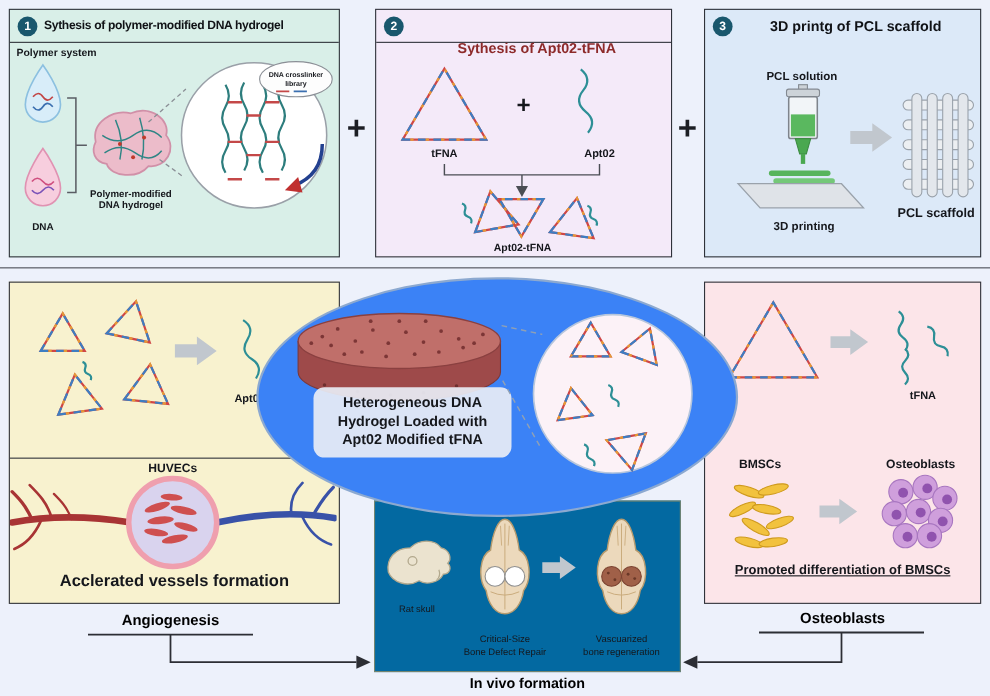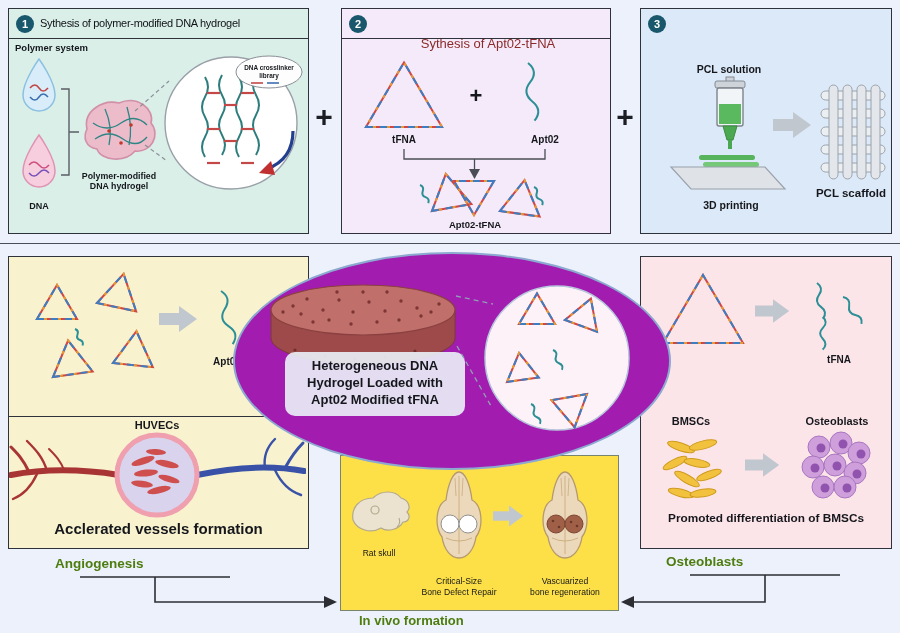--- a/index.html
+++ b/index.html
@@ -2,38 +2,38 @@
 <html><head>
 <meta charset="utf-8">
 <style>
   html,body{margin:0;padding:0;}
   body{font-family:"Liberation Sans",sans-serif;background:#edf1fb;}
   .canvas{position:relative;width:900px;height:633px;background:#edf1fb;overflow:hidden;}
   .panel{position:absolute;box-sizing:border-box;border:1.6px solid #2f323a;}
   .ptitle{display:flex;align-items:center;gap:6px;padding:4px 7px;box-sizing:border-box;height:30px;}
   .ptitle.underlined{border-bottom:1.6px solid #2f323a;}
   .badge{flex:0 0 auto;width:18px;height:18px;border-radius:50%;background:#19576d;color:#fff;font-size:11px;font-weight:bold;display:flex;align-items:center;justify-content:center;}
-  .ptext{font-weight:normal;font-size:11px;color:#101216;line-height:1.05;white-space:nowrap;letter-spacing:-0.3px;}
+  .ptext{font-weight:bold;font-size:11px;color:#101216;line-height:1.05;white-space:nowrap;letter-spacing:-0.3px;}
   .p1{left:8px;top:8px;width:301px;height:226px;background:#d9efe8;}
   .p2{left:341px;top:8px;width:270px;height:226px;background:#f4eaf9;}
   .p2 .ptext{color:#8d2a2a;font-size:13px;flex:1;text-align:center;letter-spacing:0;margin-top:40px;}
   .p3{left:640px;top:8px;width:252px;height:226px;background:#dce9f8;}
   .p3 .ptext{font-size:13px;flex:1;text-align:center;letter-spacing:0;}
   .plus{position:absolute;font-size:30px;font-weight:bold;color:#1c1e24;text-align:center;}
   .plus-a{left:306px;top:100px;width:36px;}
   .plus-b{left:608px;top:100px;width:34px;}
   .hr-sep{position:absolute;left:0;top:243px;width:900px;border-top:1.5px solid #4a4d56;}
   .angio{left:8px;top:256px;width:301px;height:293px;background:#f8f2cf;}
   .angio-top{height:160px;border-bottom:1.6px solid #2f323a;box-sizing:border-box;}
   .osteo{left:640px;top:256px;width:252px;height:293px;background:#fce5e9;}
-  .invivo-panel{left:340px;top:455px;width:279px;height:156px;background:#fde047;border:1.2px solid #75856f;}
+  .invivo-panel{left:340px;top:455px;width:279px;height:156px;background:#0369a1;border:1.2px solid #75856f;}
   .caption{text-align:center;font-weight:bold;font-size:15px;color:#15171c;}
-  .osteo .caption{font-size:11.8px;}
-  .ellipse{position:absolute;left:233px;top:252px;width:434px;height:214px;border-radius:50%;background:#a21caf;border:2px solid #8ca9d0;z-index:5;}
-  .side-label{position:absolute;text-align:left;font-weight:bold;font-size:13.5px;color:#4d7c0f;z-index:3;}
+  .osteo .caption{font-size:11.8px;text-decoration:underline;}
+  .ellipse{position:absolute;left:233px;top:252px;width:434px;height:214px;border-radius:50%;background:#3b82f6;border:2px solid #8ca9d0;z-index:5;}
+  .side-label{position:absolute;text-align:center;font-weight:bold;font-size:13.5px;color:#000000;z-index:3;}
   .lbl-angio{left:55px;top:556px;width:200px;}
   .lbl-osteo{left:666px;top:554px;width:200px;}
   .lbl-invivo{left:359px;top:613px;width:241px;font-size:13px;}
   .lbl-invivo .it{}
   .connectors{position:absolute;left:0;top:0;z-index:2;pointer-events:none;}
   svg{display:block;}
   svg text{font-family:"Liberation Sans",sans-serif;fill:#15171c;}
 </style>
 </head>
 <body>
@@ -153,20 +153,21 @@
       </g>
       <text x="133" y="189" font-size="9.5" font-weight="bold" text-anchor="middle">Apt02-tFNA</text>
     </svg>
   </section>
 
   <div class="plus plus-b">+</div>
 
   <section class="panel p3">
     <header class="ptitle">
       <span class="badge">3</span>
+      <span class="ptext">3D printg of PCL scaffold</span>
     </header>
     <svg width="248" height="192" viewBox="0 0 248 192">
       <text x="88" y="34" font-size="10.5" font-weight="bold" text-anchor="middle">PCL solution</text>
       <g>
         <rect x="85" y="38" width="8" height="5" fill="#cdd3d9" stroke="#848a92" stroke-width="1"></rect>
         <rect x="74" y="42" width="30" height="7" rx="2" fill="#cdd3d9" stroke="#848a92" stroke-width="1"></rect>
         <rect x="76" y="49" width="26" height="38" rx="2" fill="#f2f5f8" stroke="#7e848c" stroke-width="1.4"></rect>
         <rect x="78" y="65" width="22" height="20" fill="#5ab85f"></rect>
         <polygon points="82,87 96,87 92,101 86,101" fill="#4aa850" stroke="#3c8c42" stroke-width="1"></polygon>
         <rect x="87" y="101" width="4" height="9" fill="#4aa850"></rect>

